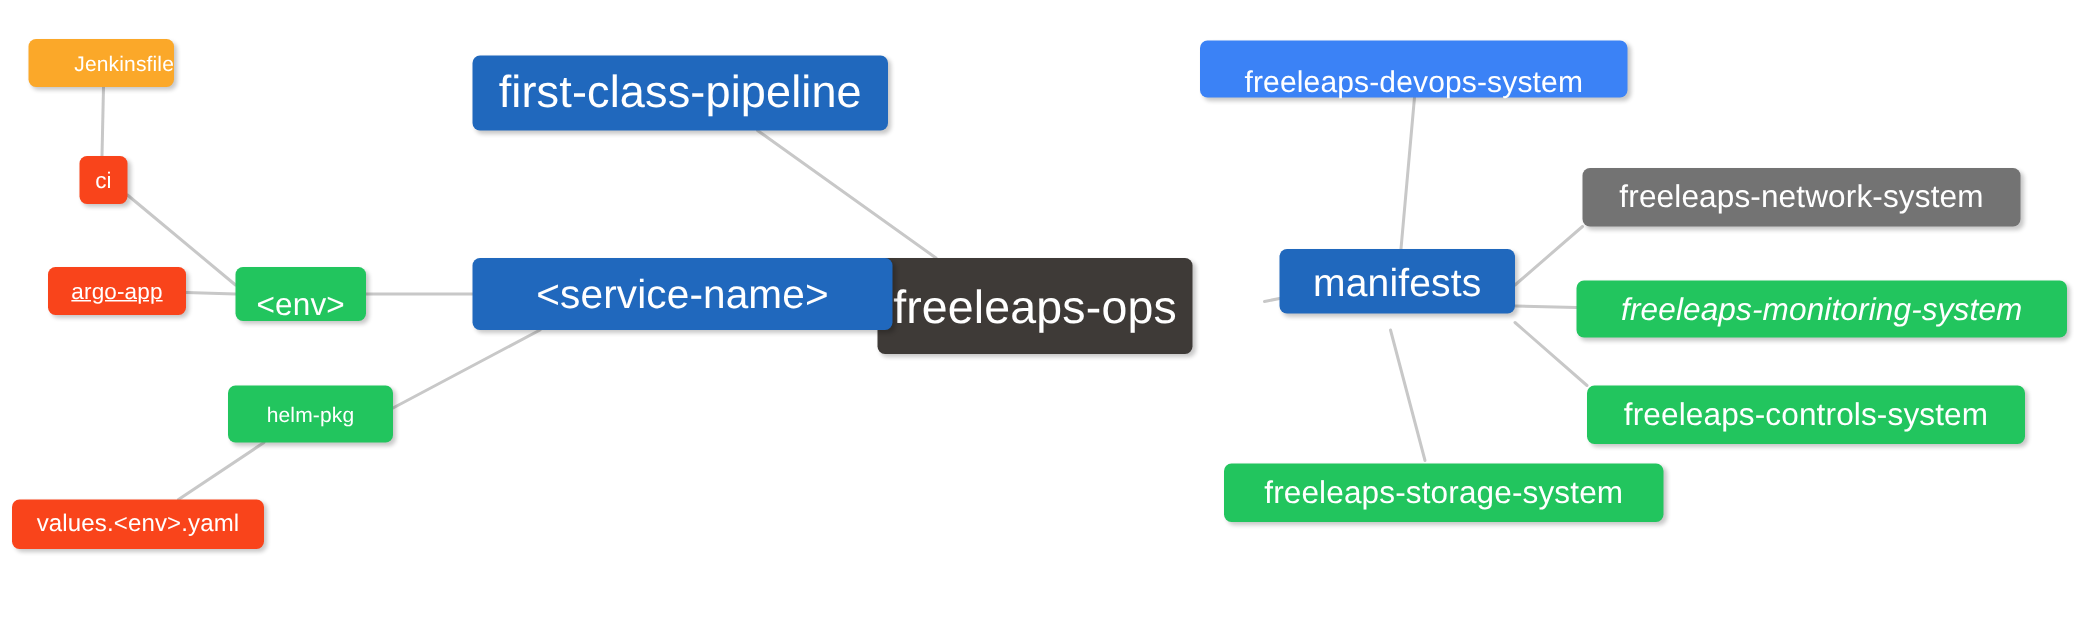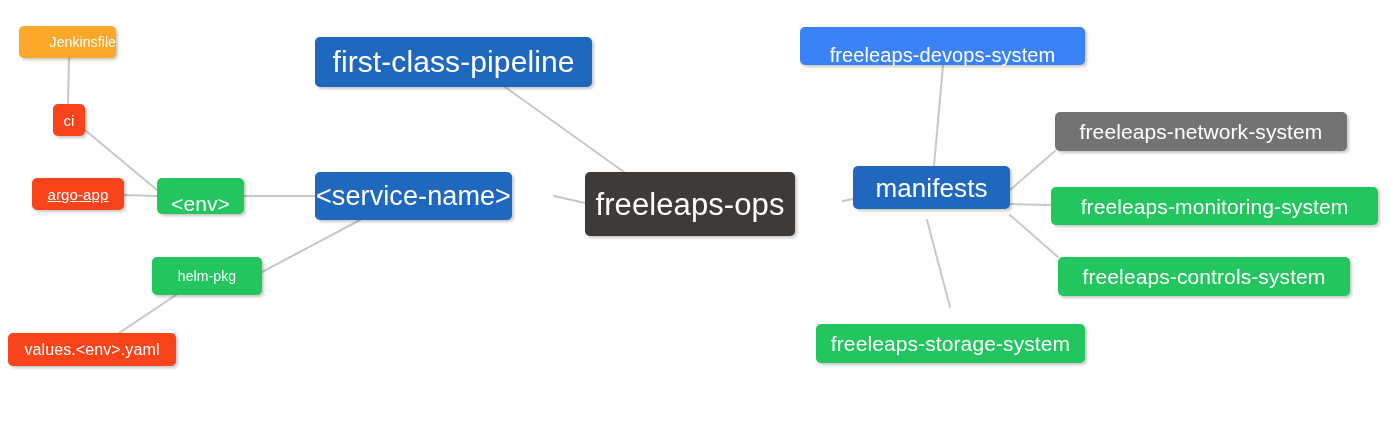--- a/index.html
+++ b/index.html
@@ -62,21 +62,21 @@
       <line x1="933" y1="177" x2="943" y2="65" stroke="#c8c8c8" stroke-width="2" stroke-linecap="round"></line>
       <line x1="1010" y1="190" x2="1055" y2="151" stroke="#c8c8c8" stroke-width="2" stroke-linecap="round"></line>
       <line x1="1010" y1="204" x2="1051" y2="205" stroke="#c8c8c8" stroke-width="2" stroke-linecap="round"></line>
       <line x1="1010" y1="215" x2="1058" y2="257" stroke="#c8c8c8" stroke-width="2" stroke-linecap="round"></line>
       <line x1="927" y1="220" x2="950" y2="307" stroke="#c8c8c8" stroke-width="2" stroke-linecap="round"></line>
     </svg>
   <div id="node-layer">
       <div class="node" style="left: 585px; top: 172px; width: 210px; height: 64px; background: rgb(62, 58, 55); font-size: 31px;">
         <span class="node-label">freeleaps-ops</span>
       </div>
-      <div class="node" style="left: 315px; top: 172px; width: 197px; height: 48px; background: rgb(32, 104, 189); font-size: 27px;">
+      <div class="node" style="left: 315px; top: 172px; width: 280px; height: 48px; background: rgb(32, 104, 189); font-size: 27px;">
         <span class="node-label">&lt;service-name&gt;</span>
       </div>
       <div class="node" style="left: 315px; top: 37px; width: 277px; height: 50px; background: rgb(32, 104, 189); font-size: 30px;">
         <span class="node-label">first-class-pipeline</span>
       </div>
       <div class="node" style="left: 853px; top: 166px; width: 157px; height: 43px; background: rgb(32, 104, 189); font-size: 26px;">
         <span class="node-label">manifests</span>
       </div>
       <div class="node" style="left: 157px; top: 178px; width: 87px; height: 36px; background: rgb(34, 197, 94); font-size: 21px; align-items: flex-end;">
         <span class="node-label">&lt;env&gt;</span>
@@ -95,23 +95,23 @@
       </div>
       <div class="node" style="left: 8px; top: 333px; width: 168px; height: 33px; background: rgb(249, 68, 27); font-size: 16px;">
         <span class="node-label">values.&lt;env&gt;.yaml</span>
       </div>
       <div class="node" style="left: 800px; top: 27px; width: 285px; height: 38px; background: #3b82f6; font-size: 20px; align-items: flex-end;">
         <span class="node-label">freeleaps-devops-system</span>
       </div>
       <div class="node" style="left: 1055px; top: 112px; width: 292px; height: 39px; background: #737373; font-size: 21px;">
         <span class="node-label">freeleaps-network-system</span>
       </div>
-      <div class="node" style="left: 1051px; top: 187px; width: 327px; height: 38px; background: rgb(34, 197, 94); font-size: 21px;">
+      <div class="node" style="left: 1051px; top: 187px; width: 327px; height: 38px; background: rgb(34, 197, 94); font-size: 21px; font-style: italic;">
         <span class="node-label">freeleaps-monitoring-system</span>
       </div>
       <div class="node" style="left: 1058px; top: 257px; width: 292px; height: 39px; background: rgb(34, 197, 94); font-size: 21px;">
         <span class="node-label">freeleaps-controls-system</span>
       </div>
-      <div class="node" style="left: 816px; top: 324px; width: 269px; height: 39px; background: rgb(34, 197, 94); font-size: 21px;">
+      <div class="node" style="left: 816px; top: 309px; width: 293px; height: 39px; background: rgb(34, 197, 94); font-size: 21px;">
         <span class="node-label">freeleaps-storage-system</span>
       </div>
     </div>
 </div>
 
 </body></html>

